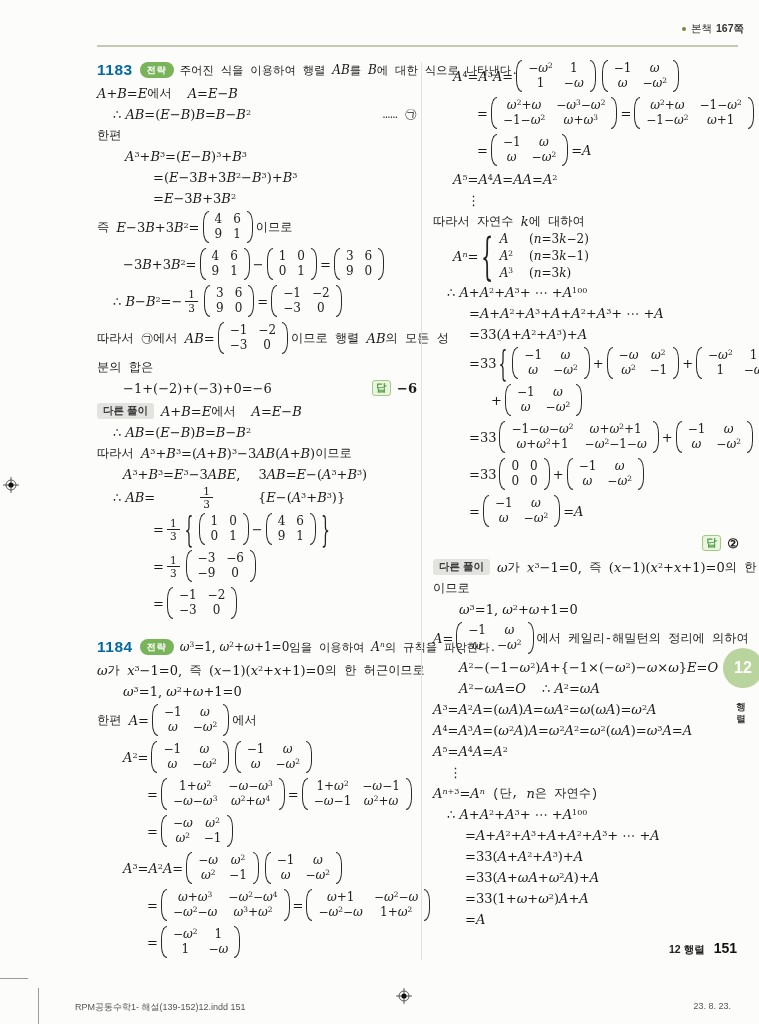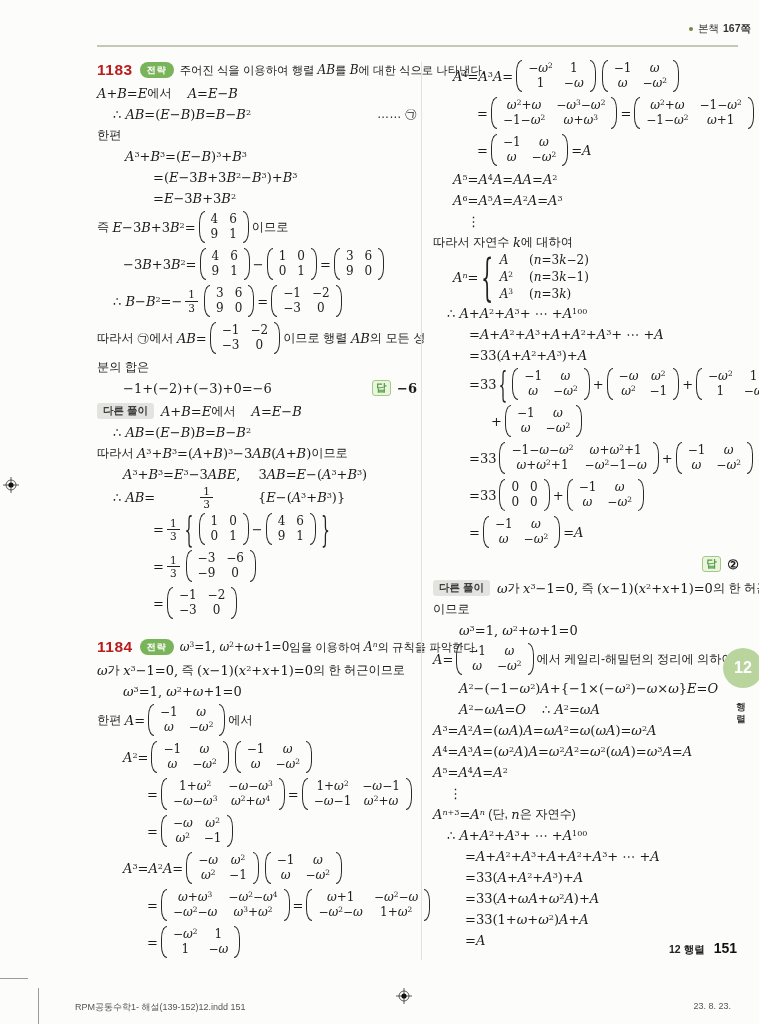--- a/index.html
+++ b/index.html
@@ -4,42 +4,42 @@
 <title>Math Solution Page</title>
 <style>
   html,body{margin:0;padding:0;}
   body{
     width:759px;height:1024px;position:relative;overflow:hidden;
     background:#fcfcfa;
     font-family:"Liberation Sans","DejaVu Sans",sans-serif;
     color:#222;
   }
   
-  .book-ref{position:absolute;top:22px;right:8px;display:flex;align-items:center;font-size:10.5px;color:#333;}
+  .book-ref{position:absolute;top:22px;right:15px;display:flex;align-items:center;font-size:10.5px;color:#333;}
   .book-ref .dot{width:4px;height:4px;border-radius:50%;background:#77883f;margin-right:5px;}
   .book-ref .bold{font-weight:700;margin-left:4px;}
   .header-rule{position:absolute;left:97px;top:45px;width:641px;height:2px;background:#c6c8b4;}
   
   .col{position:absolute;top:56px;}
   .col-left{left:97px;width:320px;}
   .col-right{left:433px;width:306px;}
   .col-divider{position:absolute;left:421px;top:62px;width:1px;height:898px;background:#e2e2da;}
   
   .ln{display:flex;align-items:center;min-height:20px;margin:1px 0;font-size:13px;white-space:nowrap;}
   .ln.hdr{font-size:11.4px;margin-bottom:3px;align-items:center;}
   .flexsp{flex:1 1 auto;}
-  .kor{font-family:Liberation Sans, sans-serif;font-size:12.2px;color:#222;white-space:pre;}
+  .kor{font-family:Liberation Mono, monospace;font-size:12.2px;color:#222;white-space:pre;}
   .hdr .kor{font-size:11.4px;}
   .math{font-family:"DejaVu Serif","Liberation Serif",serif;color:#1a1a1a;white-space:pre;}
   .hdr .math{font-size:12px;}
   .math i{font-style:italic;}
   sup{font-size:0.62em;line-height:0;vertical-align:0.5em;}
   .sp{display:inline-block;}
   .ansb{font-weight:700;}
-  .pnum{color:#b91c1c;font-weight:700;font-size:15.5px;font-family:"Liberation Sans",sans-serif;margin-right:7px;letter-spacing:0.5px;}
+  .pnum{color:#0369a1;font-weight:700;font-size:15.5px;font-family:"Liberation Sans",sans-serif;margin-right:7px;letter-spacing:0.5px;}
   
   .badge{display:inline-flex;align-items:center;justify-content:center;flex:0 0 auto;}
   .badge-strategy{background:#79b35a;color:#fff;border-radius:8px;font-size:9px;font-weight:700;padding:1.5px 7px;margin-right:6px;letter-spacing:1px;}
   .badge-alt{background:#e3e3df;color:#3c3c3c;border-radius:3px;font-size:10.5px;font-weight:700;padding:1px 6px;margin-right:7px;}
   .badge-ans{background:#eaf4de;border:1px solid #a3ca84;color:#53a04a;border-radius:3px;font-size:10.5px;font-weight:700;padding:0 3.5px;margin-right:6px;}
   
   .frac{display:inline-flex;flex-direction:column;align-items:center;margin:0 3px;font-family:"DejaVu Serif","Liberation Serif",serif;font-size:10.5px;line-height:1.15;}
   .fn{border-bottom:1px solid #222;padding:0 3px;}
   .fd{padding:0 3px;}
   
@@ -516,23 +516,20 @@
           <span class="mc"><i>ω</i></span>
           <span class="mc"><i>ω</i></span>
           <span class="mc"><span>−</span><i>ω</i><sup><span>2</span></sup></span>
         </span>
         <span class="mp mpr"></span>
       </span>
       <span class="math"><span>=</span><i>A</i></span>
     </div>
     <div class="ln" style="padding-left: 20px;">
       <span class="math"><i>A</i><sup><span>5</span></sup><span>=</span><i>A</i><sup><span>4</span></sup><i>A</i><span>=</span><i>AA</i><span>=</span><i>A</i><sup><span>2</span></sup></span>
-    </div>
-    <div class="ln" style="padding-left: 20px;">
-      <span class="math"><i>A</i><sup><span>6</span></sup><span>=</span><i>A</i><sup><span>5</span></sup><i>A</i><span>=</span><i>A</i><sup><span>2</span></sup><i>A</i><span>=</span><i>A</i><sup><span>3</span></sup></span>
     </div>
     <div class="ln" style="padding-left: 34px;">
       <span class="math"><span>⋮</span></span>
     </div>
     <div class="ln">
       <span class="kor">따라서 자연수 </span>
       <span class="math"><i>k</i></span>
       <span class="kor">에 대하여</span>
     </div>
     <div class="ln" style="padding-left: 20px;">

